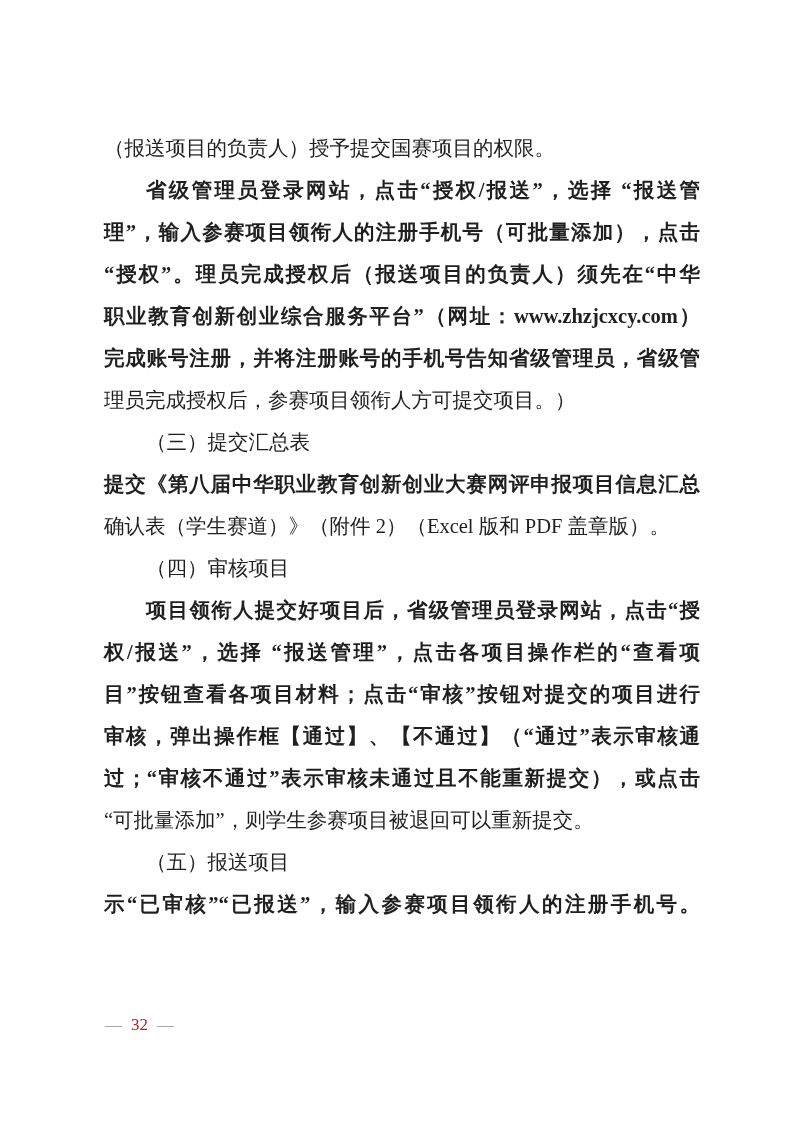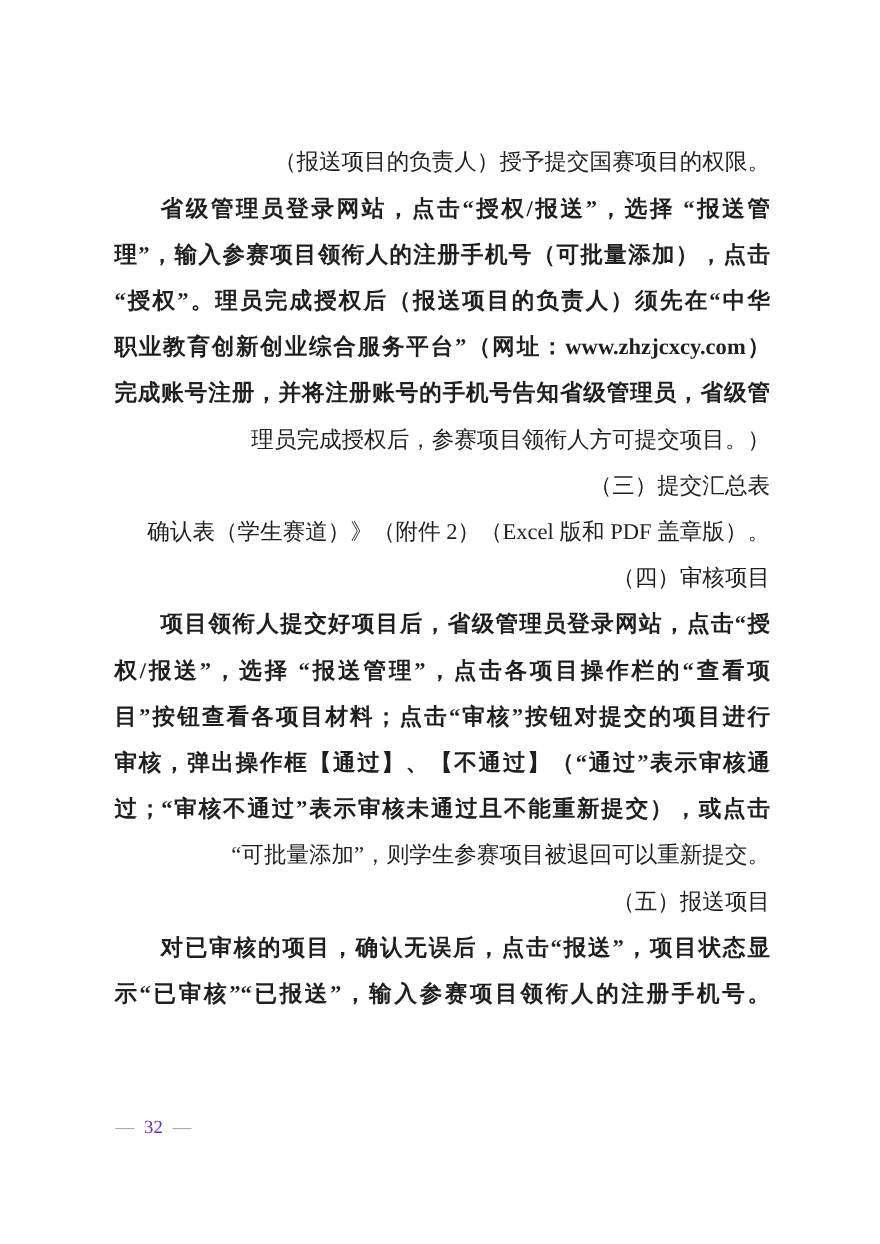--- a/index.html
+++ b/index.html
@@ -20,21 +20,21 @@
     position: absolute;
     left: 104px;
     top: 127px;
     width: 596px;
   }
   .line {
     height: 42px;
     line-height: 42px;
     font-size: 20.5px;
     letter-spacing: 0;
-    text-align: right;
+    text-align: left;
   }
   .line.indent {
     padding-left: 42px;
   }
   .line.fill {
     text-align: justify;
     text-align-last: justify;
     font-weight: bold;
   }
   .footer {
@@ -44,46 +44,46 @@
     height: 24px;
     line-height: 24px;
     font-size: 17px;
     color: #3c3c3c;
     white-space: nowrap;
   }
   .footer .dash {
     color: #9a9a9a;
   }
   .footer .pagenum {
-    color: #6d28d9;
+    color: #b91c1c;
     margin: 0 9px;
   }
 </style>
 </head>
 <body>
 
 <div class="page">
   <div class="text-block">
     <div class="line">（报送项目的负责人）授予提交国赛项目的权限。</div>
     <div class="line indent fill">省级管理员登录网站，点击“授权/报送”，选择 “报送管</div>
     <div class="line fill">理”，输入参赛项目领衔人的注册手机号（可批量添加），点击</div>
     <div class="line fill">“授权”。理员完成授权后（报送项目的负责人）须先在“中华</div>
     <div class="line fill">职业教育创新创业综合服务平台”（网址：www.zhzjcxcy.com）</div>
     <div class="line fill">完成账号注册，并将注册账号的手机号告知省级管理员，省级管</div>
     <div class="line">理员完成授权后，参赛项目领衔人方可提交项目。）</div>
     <div class="line indent">（三）提交汇总表</div>
+    <div class="line fill">提交《第八届中华职业教育创新创业大赛网评申报项目信息汇总</div>
     <div class="line">确认表（学生赛道）》（附件 2）（Excel 版和 PDF 盖章版）。</div>
     <div class="line indent">（四）审核项目</div>
     <div class="line indent fill">项目领衔人提交好项目后，省级管理员登录网站，点击“授</div>
     <div class="line fill">权/报送”，选择 “报送管理”，点击各项目操作栏的“查看项</div>
     <div class="line fill">目”按钮查看各项目材料；点击“审核”按钮对提交的项目进行</div>
     <div class="line fill">审核，弹出操作框【通过】、【不通过】（“通过”表示审核通</div>
     <div class="line fill">过；“审核不通过”表示审核未通过且不能重新提交），或点击</div>
     <div class="line">“可批量添加”，则学生参赛项目被退回可以重新提交。</div>
     <div class="line indent">（五）报送项目</div>
-    <div class="line indent fill">对已审核的项目，确认无误后，点击“报送”，项目状态显</div>
     <div class="line fill">示“已审核”“已报送”，输入参赛项目领衔人的注册手机号。</div>
   </div>
 
   <div class="footer">
     <span class="dash">—</span><span class="pagenum">32</span><span class="dash">—</span>
   </div>
 </div>
 
 </body></html>

